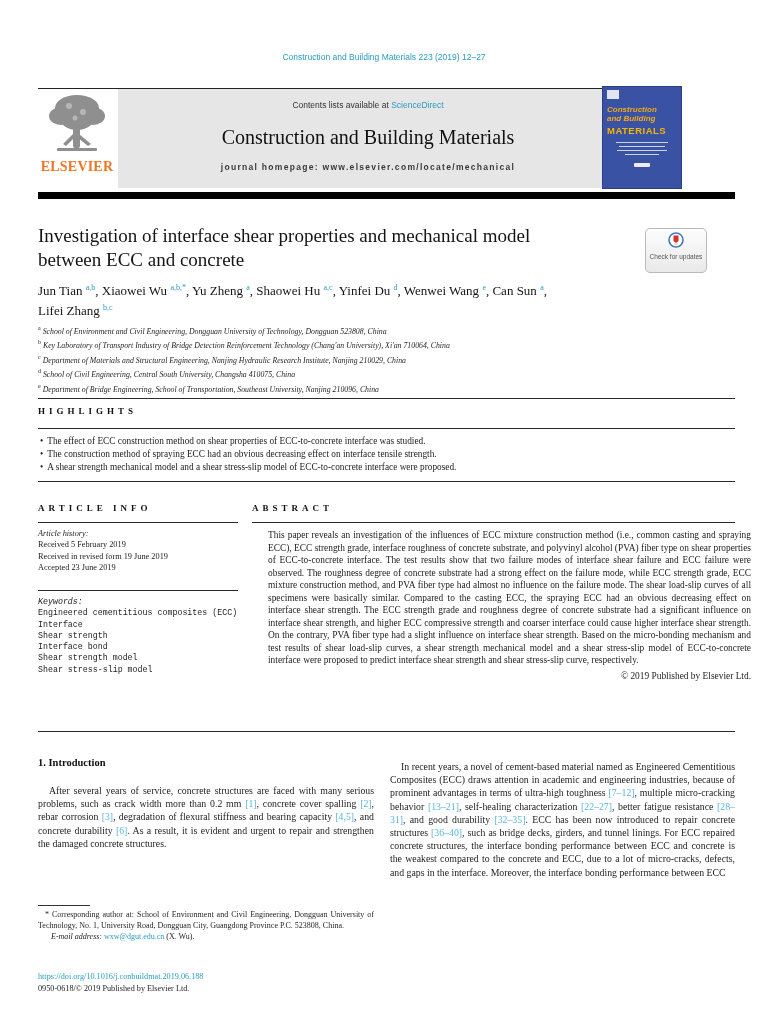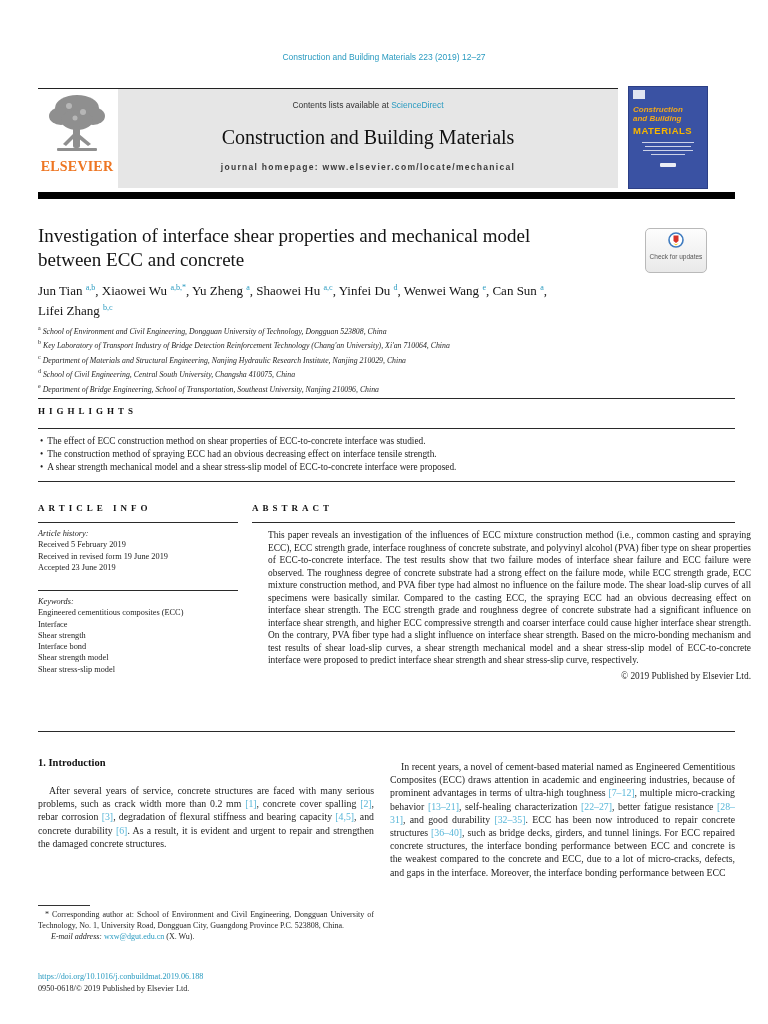--- a/index.html
+++ b/index.html
@@ -22,21 +22,21 @@
   .logo-text { font-family:Liberation Serif, serif; font-weight:bold; font-size:14px;
                letter-spacing:0.2px; color:#ee7623; margin-top:1px; }
 
   .headbox { position:absolute; left:118px; top:89px; width:500px; height:99px;
              background:#e6e6e6; text-align:center; }
   .contents-line { margin-top:11px; font-family:"Liberation Sans", sans-serif; font-size:8.5px; color:#333; }
   .journal-title { margin-top:16px; font-size:20px; color:#111; }
   .homepage { margin-top:13px; font-family:"Liberation Sans", sans-serif; font-size:8.5px;
               font-weight:bold; letter-spacing:1.3px; color:#3a3a3a; }
 
-  .cover { position:absolute; left:628px; top:86px; width:80px; height:103px;
+  .cover { position:absolute; left:602px; top:86px; width:80px; height:103px;
            background:#3a52a3; border:1px solid #2c3f85; padding:3px 4px; text-align:left; }
   .cover-mark { width:12px; height:9px; background:rgba(255,255,255,0.85); margin-bottom:6px; }
   .cover-t1 { font-family:"Liberation Sans", sans-serif; font-weight:bold; font-style:italic;
               font-size:8px; line-height:9px; color:#f0a81c; }
   .cover-t2 { font-family:"Liberation Sans", sans-serif; font-weight:bold; font-size:9.5px;
               letter-spacing:0.5px; color:#f7b500; margin-top:2px; }
   .cover-line { height:1px; background:rgba(255,255,255,0.75); margin:3px auto 0 auto; }
   .cover-pill { width:16px; height:4px; background:rgba(255,255,255,0.9); margin:8px auto 0 auto; border-radius:1px; }
 
   .blackbar { position:absolute; top:192px; left:38px; width:697px; height:7px; background:#000; }
@@ -65,21 +65,21 @@
   .hl-list { position:absolute; left:40px; top:435px; width:690px; font-size:9.3px; line-height:13px; color:#1c1c1c; }
   .hl-item::before { content:"\2022"; margin-right:4px; }
 
   .ai-head { top:503px; }
   .col-rule { position:absolute; height:1px; background:#2a2a2a; }
   .ai-rule1 { left:38px; width:200px; top:522px; }
   .ai-rule2 { left:38px; width:200px; top:590px; }
   .ab-rule1 { left:252px; width:483px; top:522px; }
 
   .ai-history { position:absolute; left:38px; top:528px; width:205px; font-size:8.3px; line-height:11.3px; }
-  .ai-keywords { position:absolute; left:38px; top:596px; width:205px; font-size:8.3px; line-height:11.3px; }
+  .ai-keywords { position:absolute; left:38px; top:596px; width:205px; font-size:8.3px; line-height:11.3px;font-family:Liberation Mono, monospace; }
   .ai-label { font-style:italic; }
 
   .ab-head { left:252px; top:503px; }
   .abstract { position:absolute; left:268px; top:529px; width:483px; font-size:9.4px;
               line-height:12.55px; text-align:justify; color:#1c1c1c; }
   .ab-copy { text-align:right; margin-top:3px; }
 
   .intro-head { position:absolute; left:38px; top:757px; font-size:10.5px; font-weight:bold; color:#111; }
   .col-left  { position:absolute; left:38px;  top:784px; width:336px; font-size:9.8px; line-height:13.2px; text-align:justify; }
   .col-right { position:absolute; left:390px; top:760px; width:345px; font-size:9.8px; line-height:13.2px; text-align:justify; }

